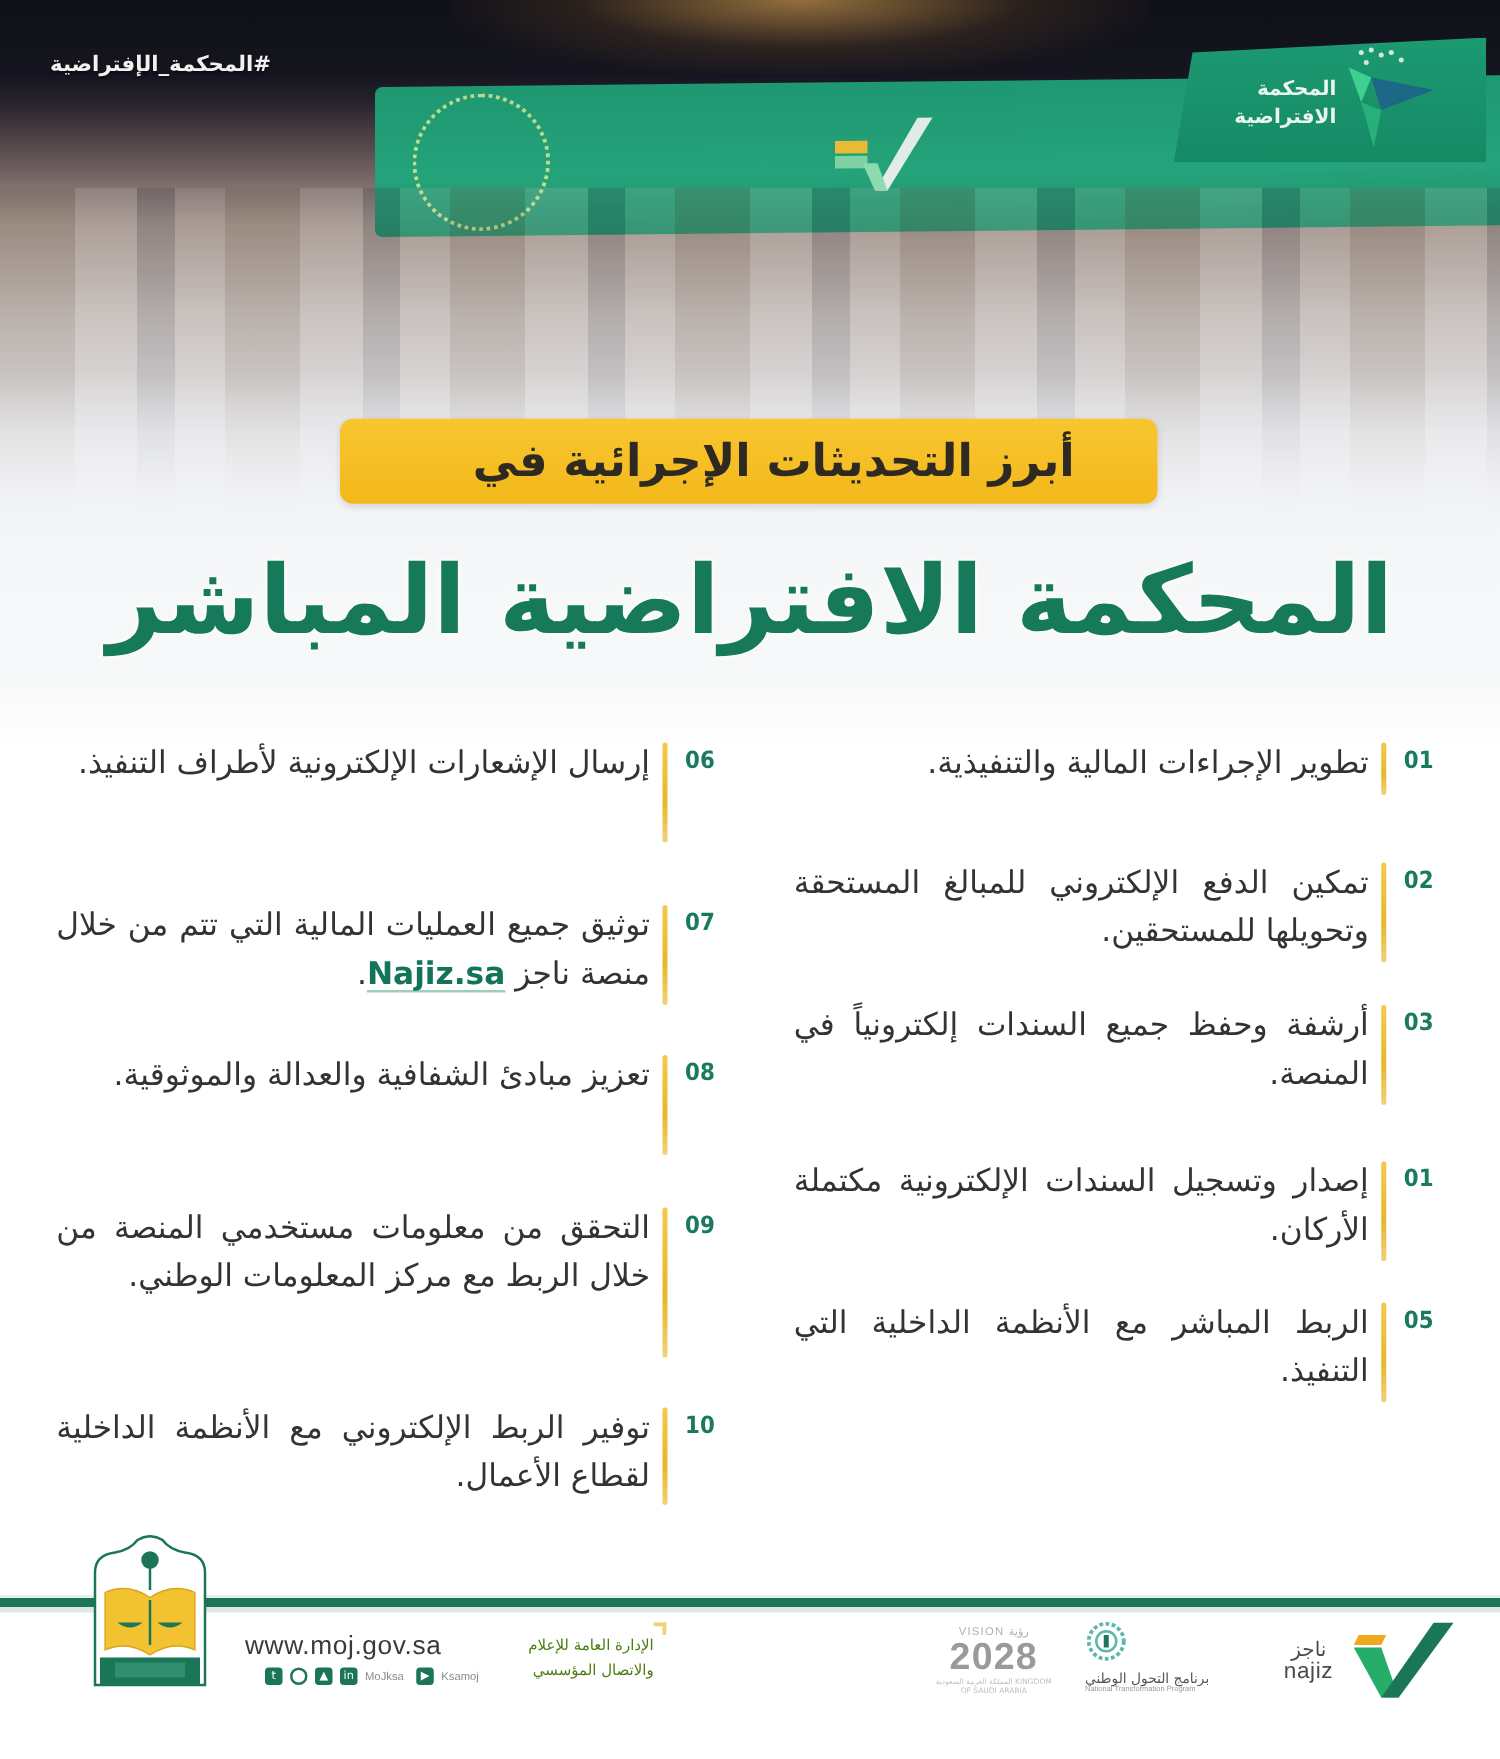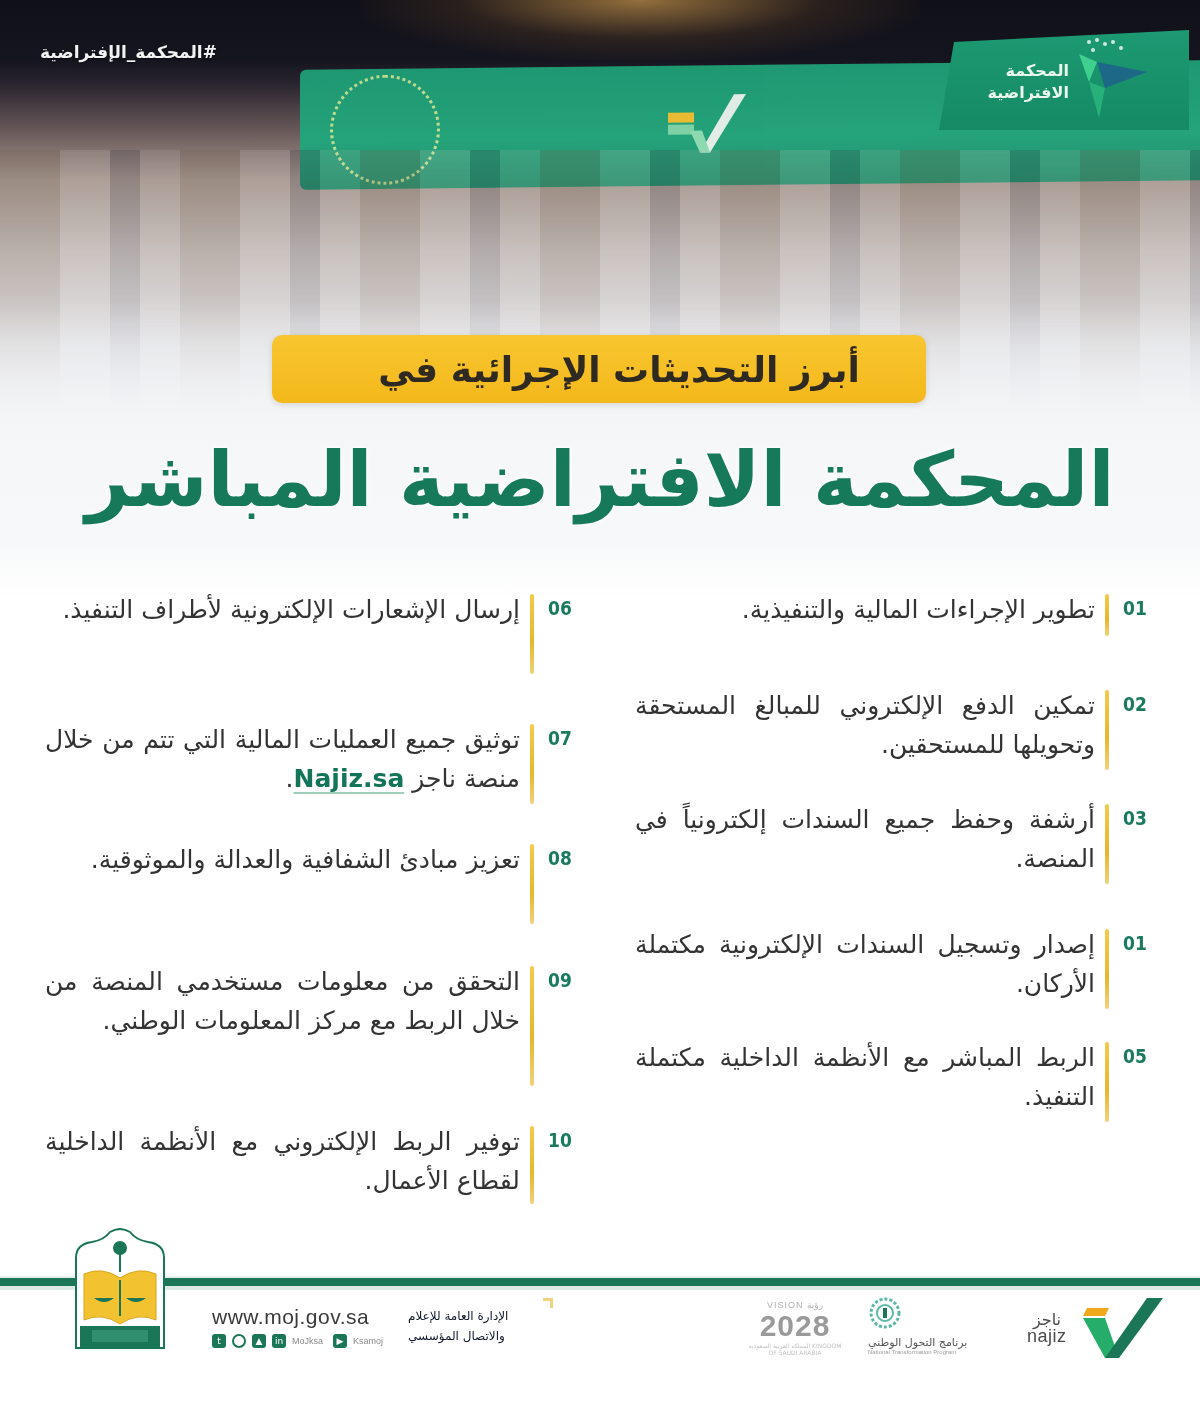--- a/index.html
+++ b/index.html
@@ -113,36 +113,36 @@
 
     
     .footer-line {
       position: absolute; left: 0; top: 1276px; width: 1200px; height: 14px;
       background: linear-gradient(180deg, #e4efec 0%, #e4efec 15%, #1b7657 15%, #1b7657 70%, #dde9e6 70%, #dde9e6 100%);
     }
     .moj-emblem {
       position: absolute; left: 70px; top: 1228px; width: 100px; height: 122px;
     }
     .moj-url {
-      position: absolute; left: 212px; top: 1305px;
+      position: absolute; left: 196px; top: 1305px;
       color: #3a3a3a; font-size: 21px; font-family: "Liberation Sans", sans-serif; letter-spacing: 0.5px;
     }
     .social-row {
       position: absolute; left: 212px; top: 1334px; display: flex; gap: 6px; align-items: center;
     }
     .social-row .ico {
       width: 14px; height: 14px; border-radius: 3px; background: #1b7657; color: #fff;
       font-size: 9px; line-height: 14px; text-align: center; font-family: "DejaVu Sans", sans-serif;
     }
     .social-row .ico.ring { background: transparent; border: 2px solid #1b7657; border-radius: 50%; }
     .social-row .handle { color: #8a8a8a; font-size: 9px; font-family: "Liberation Sans", sans-serif; margin: 0 4px 0 0; }
     .media-dept {
-      position: absolute; left: 408px; top: 1306px; width: 135px;
-      direction: rtl; text-align: left;
-      color: #0f172a; font-size: 12px; line-height: 20px;
+      position: absolute; left: 388px; top: 1306px; width: 135px;
+      direction: rtl; text-align: right;
+      color: #4d7c0f; font-size: 12px; line-height: 20px;
     }
     .media-dept .corner {
       position: absolute; right: -10px; top: -8px; width: 10px; height: 10px;
       border-top: 3px solid #f0d27a; border-right: 3px solid #f0d27a;
     }
     .vision-logo {
       position: absolute; left: 745px; top: 1300px; width: 100px; height: 60px; text-align: center;
     }
     .vision-logo .v-top { color: #b0b0b0; font-size: 9px; letter-spacing: 1px; font-family: "Liberation Sans", sans-serif; }
     .vision-logo .v-num { color: #9a9a9a; font-size: 30px; font-weight: bold; line-height: 32px; font-family: "Liberation Sans", sans-serif; letter-spacing: 1px; }
@@ -219,21 +219,21 @@
   <span class="text">أرشفة وحفظ جميع السندات إلكترونياً في المنصة.</span>
 </div>
 <div class="item" style="right:45px; top:925px; width:520px;">
   <span class="num">01</span>
   <span class="bar" style="height:80px;"></span>
   <span class="text">إصدار وتسجيل السندات الإلكترونية مكتملة الأركان.</span>
 </div>
 <div class="item" style="right:45px; top:1038px; width:520px;">
   <span class="num">05</span>
   <span class="bar" style="height:80px;"></span>
-  <span class="text">الربط المباشر مع الأنظمة الداخلية مكتملة التنفيذ.</span>
+  <span class="text">الربط المباشر مع الأنظمة الداخلية التي التنفيذ.</span>
 </div>
 
 <div class="item" style="left:45px; top:590px; width:535px;">
   <span class="num">06</span>
   <span class="bar" style="height:80px;"></span>
   <span class="text">إرسال الإشعارات الإلكترونية لأطراف التنفيذ.</span>
 </div>
 <div class="item" style="left:45px; top:720px; width:535px;">
   <span class="num">07</span>
   <span class="bar" style="height:80px;"></span>

